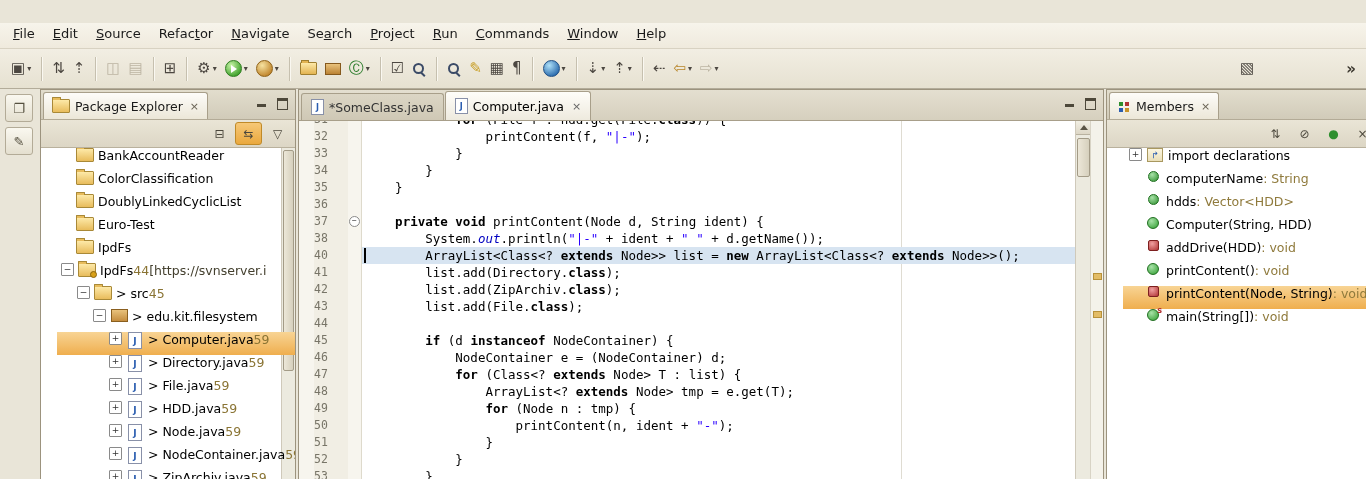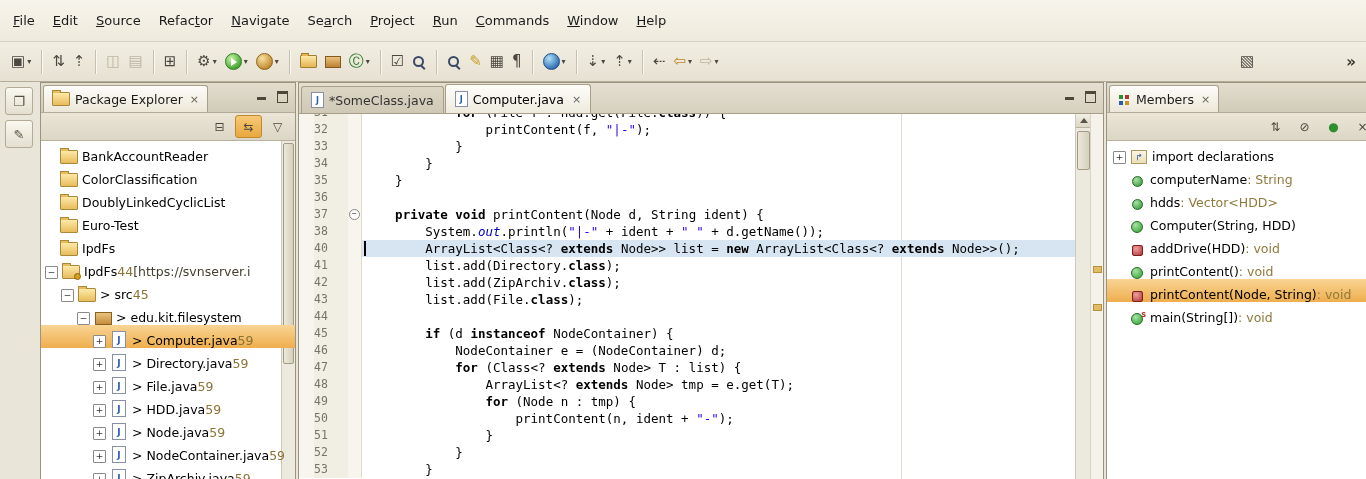--- a/index.html
+++ b/index.html
@@ -1,20 +1,20 @@
 <!DOCTYPE html>
 <html><head>
 <meta charset="utf-8">
 <style>
   html,body{margin:0;padding:0;width:1366px;height:479px;overflow:hidden;
     background:#e9e5d8;font-family:"DejaVu Sans","Liberation Sans",sans-serif;
     font-size:13px;color:#1a1a1a;cursor:default;}
   
   #menubar{height:25px;background:linear-gradient(#f7f4eb,#efeadd);border-bottom:1px solid #d8d2c2;
-    display:flex;align-items:center;padding:8px 4px;}
+    display:flex;padding:0 4px;margin-top:23px;}
   .menu-item{padding:3px 9px;white-space:nowrap;}
   
   #toolbar{height:39px;background:linear-gradient(#f2eee3,#e6e1d1);border-bottom:1px solid #b3ac9a;
     display:flex;align-items:center;padding:0 6px;}
   .tb-group{display:flex;align-items:center;margin:0 1px;}
   .tb-sep{width:1px;height:24px;background:#c6c0af;box-shadow:1px 0 0 #faf8f1;margin:0 5px;flex:none;}
   .tb-btn{display:flex;align-items:center;height:27px;padding:0 4px;border-radius:3px;color:#4c4741;}
   .tb-btn.disabled{color:#bcb5a3;}
   .tb-glyph{font-size:15px;line-height:1;}
   .tb-btn .dd{font-size:8px;margin-left:2px;color:#4c4741;}
@@ -60,21 +60,21 @@
   .ic-min{width:9px;height:9px;position:relative;}
   .ic-min::after{content:"";position:absolute;left:0;bottom:1px;width:9px;height:3px;background:#4d483a;}
   .ic-max{width:9px;height:8px;border:1px solid #4d483a;border-top-width:3px;}
   .panel-toolbar{height:27px;background:linear-gradient(#eae5d6,#dcd6c5);border-bottom:1px solid #b9b19d;
     display:flex;align-items:center;justify-content:flex-end;padding:0 4px;gap:2px;flex:none;}
   .ptb-btn{min-width:21px;height:21px;display:flex;align-items:center;justify-content:center;
     font-size:12px;color:#4b473c;border:1px solid transparent;border-radius:3px;padding:0 2px;}
   .ptb-btn.pressed{background:linear-gradient(#f6c877,#eaa83e);border-color:#c08a28;}
   
   .tree{flex:1;position:relative;overflow:hidden;background:#fff;font-size:12.5px;}
-  .trow,.mrow{height:23px;display:flex;align-items:flex-end;white-space:nowrap;padding-left:4px;position:relative;}
+  .trow,.mrow{height:23px;display:flex;align-items:flex-start;white-space:nowrap;padding-left:4px;position:relative;margin-left:16px;}
   .mrow{padding-left:6px;}
   .trow.sel,.mrow.sel{background:linear-gradient(#f8d494,#efae4e);}
   .indent{flex:none;}
   .expander{width:11px;height:11px;flex:none;border:1px solid #8a8a8a;background:#fff;font-size:9px;
     line-height:10px;text-align:center;color:#333;margin-right:4px;border-radius:1px;}
   .exp-spacer{width:15px;flex:none;}
   .iw{flex:none;width:18px;margin-right:4px;display:flex;align-items:center;justify-content:center;position:relative;}
   .lp-name{color:#000;}
   .lp-rev{color:#8a7434;}
   .lp-repo{color:#44402f;}

